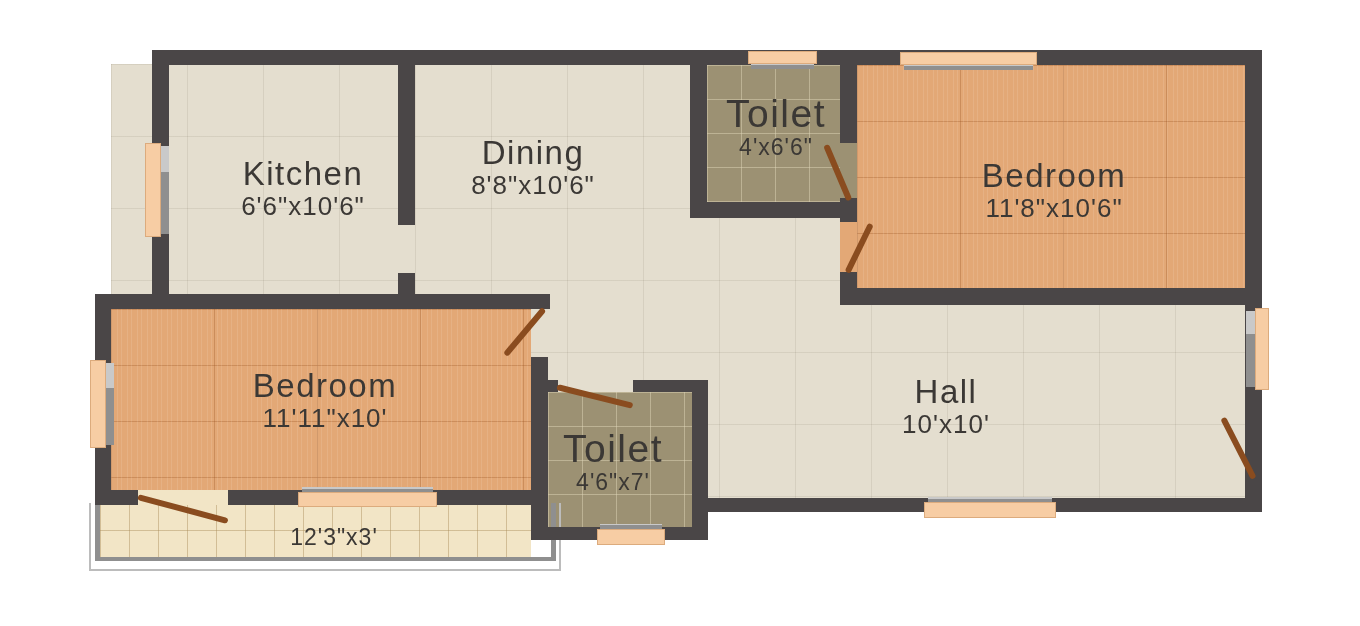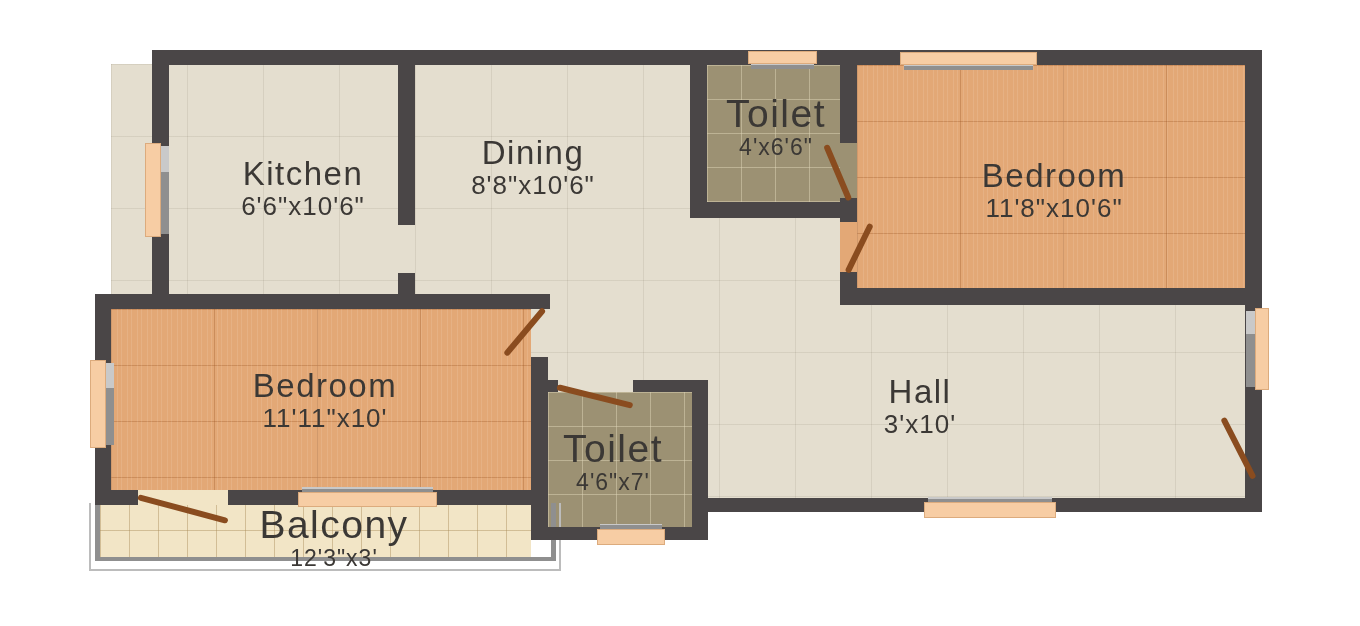--- a/index.html
+++ b/index.html
@@ -135,26 +135,25 @@
     <div class="rdims">4'x6'6"</div>
   </div>
   <div class="abs room-label" style="left:1054px;top:190px;">
     <div class="rname">Bedroom</div>
     <div class="rdims">11'8"x10'6"</div>
   </div>
   <div class="abs room-label" style="left:325px;top:400px;">
     <div class="rname">Bedroom</div>
     <div class="rdims">11'11"x10'</div>
   </div>
-  <div class="abs room-label" style="left:920px;top:406px;">
+  <div class="abs room-label" style="left:946px;top:406px;">
     <div class="rname">Hall</div>
-    <div class="rdims">3'x10'</div>
+    <div class="rdims">10'x10'</div>
   </div>
   <div class="abs room-label sm" style="left:613px;top:461px;">
     <div class="rname">Toilet</div>
     <div class="rdims">4'6"x7'</div>
   </div>
   <div class="abs room-label sm" style="left:334px;top:537px;">
-    <div class="rname">Balcony</div>
     <div class="rdims">12'3"x3'</div>
   </div>
 
 </div>
 
 </body></html>

